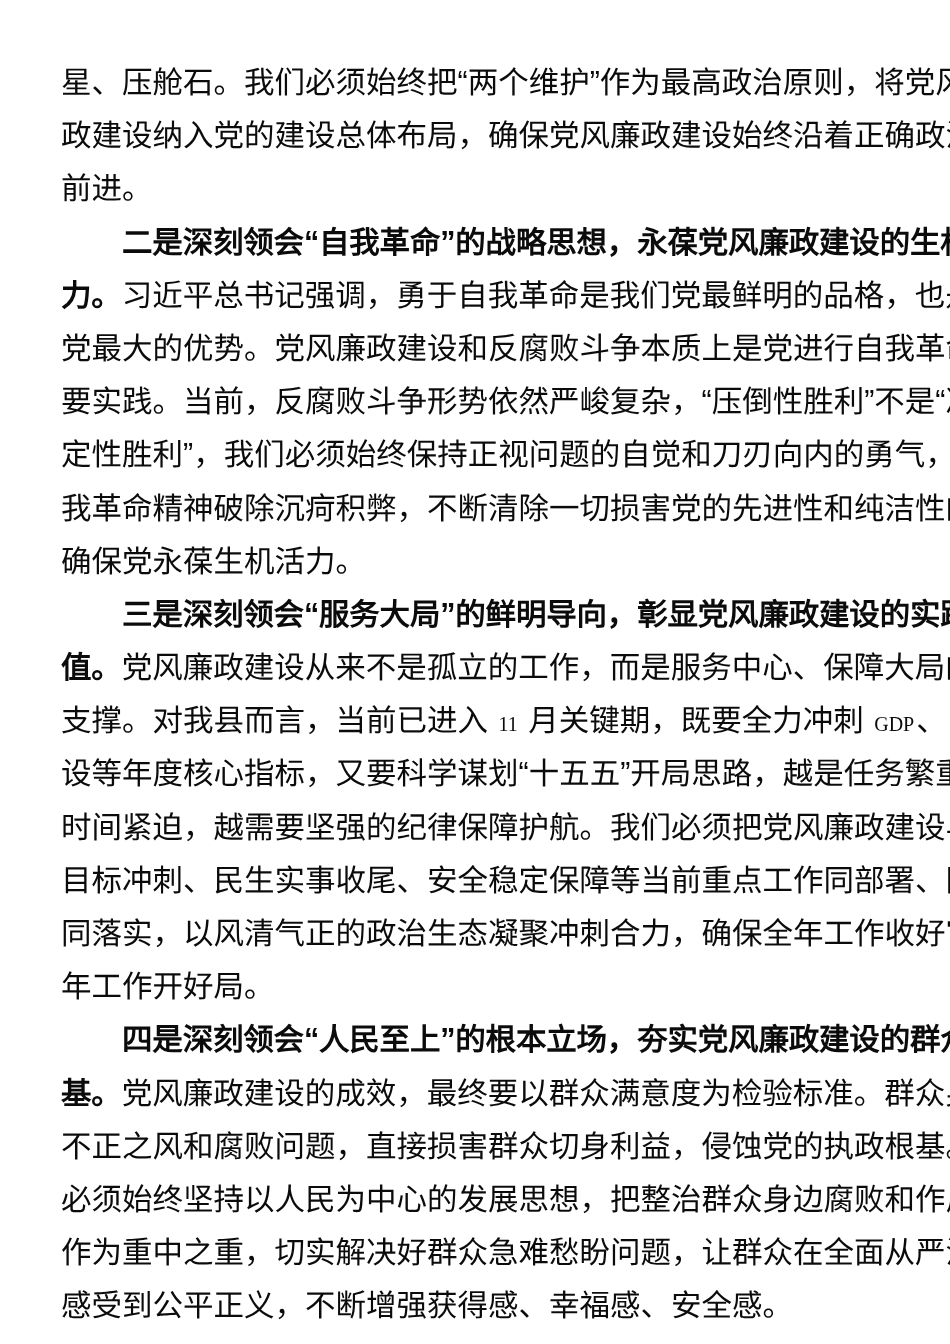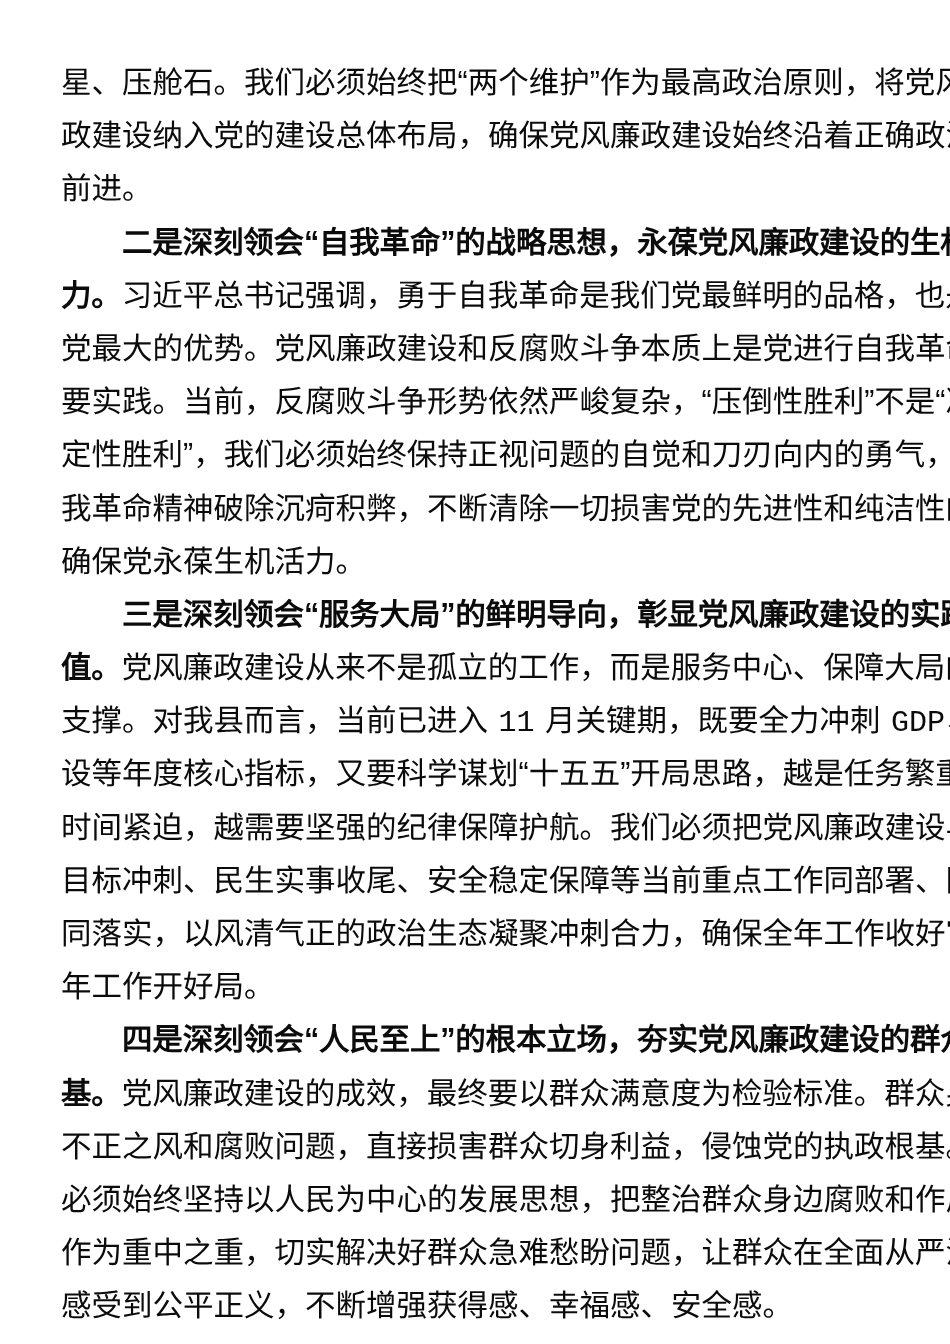--- a/index.html
+++ b/index.html
@@ -62,22 +62,22 @@
     white-space: pre;
   }
 
   .bold {
     font-weight: 700;
     letter-spacing: -0.2px;
   }
 
   
   .latin {
-    font-family: Liberation Mono, monospace;
-    font-size: 30px;
+    font-family: Liberation Serif, serif;
+    font-size: 20px;
     padding: 0 2px;
   }
 </style>
 </head>
 <body>
 
 <div class="page">
   <div class="doc-body" id="doc-body">
       <div class="line justify"><span class="ch">星</span><span class="ch">、</span><span class="ch">压</span><span class="ch">舱</span><span class="ch">石</span><span class="ch">。</span><span class="ch">我</span><span class="ch">们</span><span class="ch">必</span><span class="ch">须</span><span class="ch">始</span><span class="ch">终</span><span class="ch">把</span><span class="ch">“</span><span class="ch">两</span><span class="ch">个</span><span class="ch">维</span><span class="ch">护</span><span class="ch">”</span><span class="ch">作</span><span class="ch">为</span><span class="ch">最</span><span class="ch">高</span><span class="ch">政</span><span class="ch">治</span><span class="ch">原</span><span class="ch">则</span><span class="ch">，</span><span class="ch">将</span><span class="ch">党</span><span class="ch">风</span></div>
       <div class="line justify"><span class="ch">政</span><span class="ch">建</span><span class="ch">设</span><span class="ch">纳</span><span class="ch">入</span><span class="ch">党</span><span class="ch">的</span><span class="ch">建</span><span class="ch">设</span><span class="ch">总</span><span class="ch">体</span><span class="ch">布</span><span class="ch">局</span><span class="ch">，</span><span class="ch">确</span><span class="ch">保</span><span class="ch">党</span><span class="ch">风</span><span class="ch">廉</span><span class="ch">政</span><span class="ch">建</span><span class="ch">设</span><span class="ch">始</span><span class="ch">终</span><span class="ch">沿</span><span class="ch">着</span><span class="ch">正</span><span class="ch">确</span><span class="ch">政</span><span class="ch">治</span></div>

